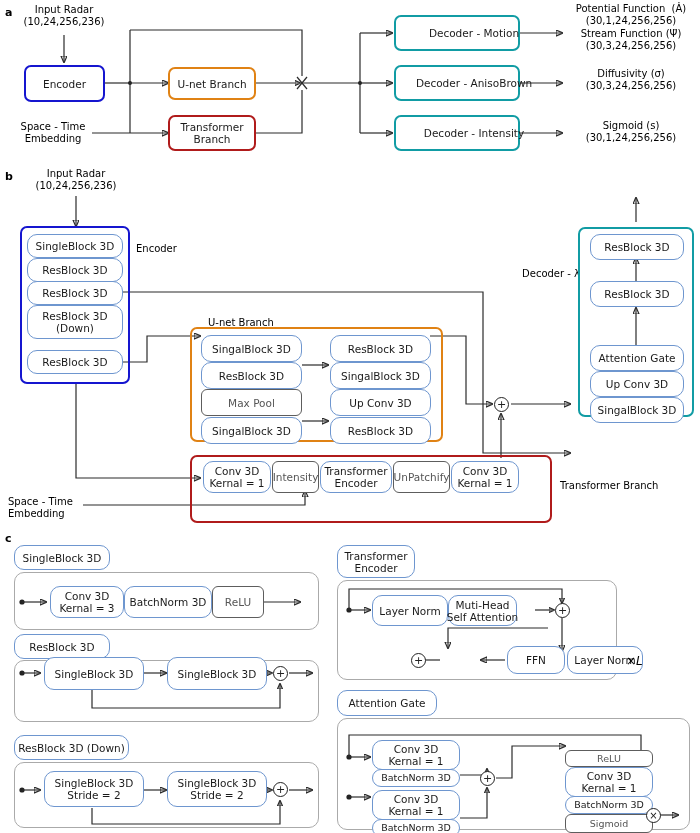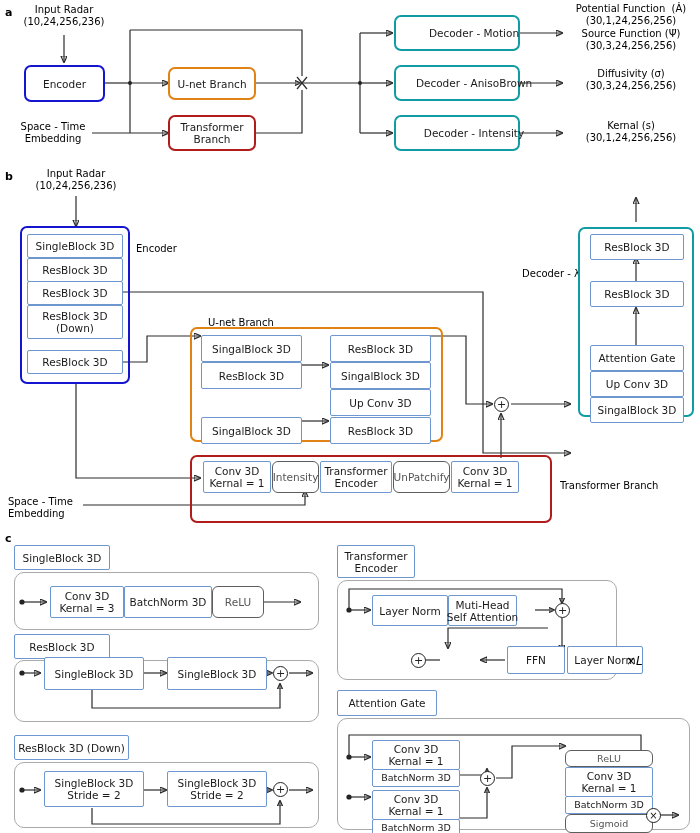--- a/index.html
+++ b/index.html
@@ -46,21 +46,21 @@
     color:#1a1a1a;
     white-space:pre;
   }
   
   .c-blue   {border:2px solid #1515cf;}
   .c-orange {border:2px solid #e08214;}
   .c-red    {border:2px solid #b01b1b;}
   .c-teal   {border:2px solid #119ca4;padding-left:34px;}
   .c-grayout{border:1.2px solid #aaaaaa;border-radius:10px;}
   
-  .b-blue {border:1.3px solid #6e96cf;border-radius:2px;}
+  .b-blue {border:1.3px solid #6e96cf;border-radius:10px;}
   .b-gray {border:1.3px solid #5d5d5d;border-radius:6px;color:#555;}
   .transparent{background:transparent;}
   svg.wires{
     position:absolute;
     left:0;top:0;
     width:700px;height:833px;
     pointer-events:none;
   }
   svg.wires line, svg.wires path, svg.wires polyline{
     fill:none;
@@ -203,25 +203,25 @@
   <div class="box c-orange" style="left:168px;top:67px;width:88px;height:33px;">U-net Branch</div>
   <div class="box c-red" style="left:168px;top:115px;width:88px;height:36px;">Transformer
 Branch</div>
 
   <div class="box c-teal" style="left:394px;top:15px;width:126px;height:36px;">Decoder - Motion</div>
   <div class="box c-teal" style="left:394px;top:65px;width:126px;height:36px;">Decoder - AnisoBrown</div>
   <div class="box c-teal" style="left:394px;top:115px;width:126px;height:36px;">Decoder - Intensity</div>
 
   <div class="lbl" style="left:566px;top:3px;width:130px;">Potential Function  (Ȧ)
 (30,1,24,256,256)</div>
-  <div class="lbl" style="left:566px;top:28px;width:130px;">Source Function (Ψ̇)
+  <div class="lbl" style="left:566px;top:28px;width:130px;">Stream Function (Ψ̇)
 (30,3,24,256,256)</div>
   <div class="lbl" style="left:566px;top:68px;width:130px;">Diffusivity (σ)
 (30,3,24,256,256)</div>
-  <div class="lbl" style="left:566px;top:120px;width:130px;">Kernal (s)
+  <div class="lbl" style="left:566px;top:120px;width:130px;">Sigmoid (s)
 (30,1,24,256,256)</div>
 
   <div class="panel-letter" style="left:5px;top:170px;">b</div>
 
   <div class="lbl" style="left:26px;top:168px;width:100px;">Input Radar
 (10,24,256,236)</div>
   <div class="lbl lbl-left" style="left:8px;top:496px;width:80px;text-align:left;">Space - Time
 Embedding</div>
 
   <div class="box c-blue transparent" style="left:20px;top:226px;width:110px;height:158px;"></div>
@@ -230,20 +230,21 @@
   <div class="box b-blue" style="left:27px;top:258px;width:96px;height:24px;">ResBlock 3D</div>
   <div class="box b-blue" style="left:27px;top:281px;width:96px;height:24px;">ResBlock 3D</div>
   <div class="box b-blue" style="left:27px;top:305px;width:96px;height:34px;">ResBlock 3D
 (Down)</div>
   <div class="box b-blue" style="left:27px;top:350px;width:96px;height:24px;">ResBlock 3D</div>
 
   <div class="lbl" style="left:208px;top:317px;width:90px;text-align:left;">U-net Branch</div>
   <div class="box c-orange transparent" style="left:190px;top:327px;width:253px;height:115px;"></div>
   <div class="box b-blue" style="left:201px;top:335px;width:101px;height:27px;">SingalBlock 3D</div>
   <div class="box b-blue" style="left:201px;top:362px;width:101px;height:27px;">ResBlock 3D</div>
+  <div class="box b-gray" style="left:201px;top:389px;width:101px;height:27px;">Max Pool</div>
   <div class="box b-blue" style="left:201px;top:417px;width:101px;height:27px;">SingalBlock 3D</div>
   <div class="box b-blue" style="left:330px;top:335px;width:101px;height:27px;">ResBlock 3D</div>
   <div class="box b-blue" style="left:330px;top:362px;width:101px;height:27px;">SingalBlock 3D</div>
   <div class="box b-blue" style="left:330px;top:389px;width:101px;height:27px;">Up Conv 3D</div>
   <div class="box b-blue" style="left:330px;top:417px;width:101px;height:27px;">ResBlock 3D</div>
 
   <div class="op-circle" style="left:494px;top:397px;">+</div>
 
   <div class="lbl" style="left:510px;top:232px;width:70px;text-align:right;margin-top:36px;">Decoder - λ</div>
   <div class="box c-teal transparent" style="left:578px;top:227px;width:116px;height:190px;"></div>

